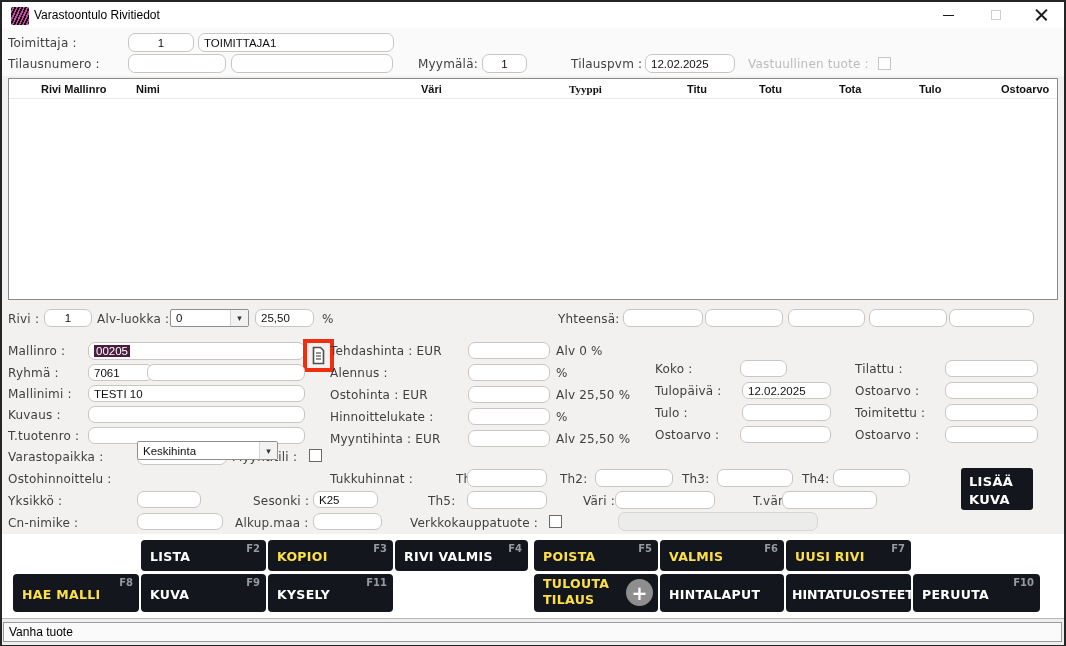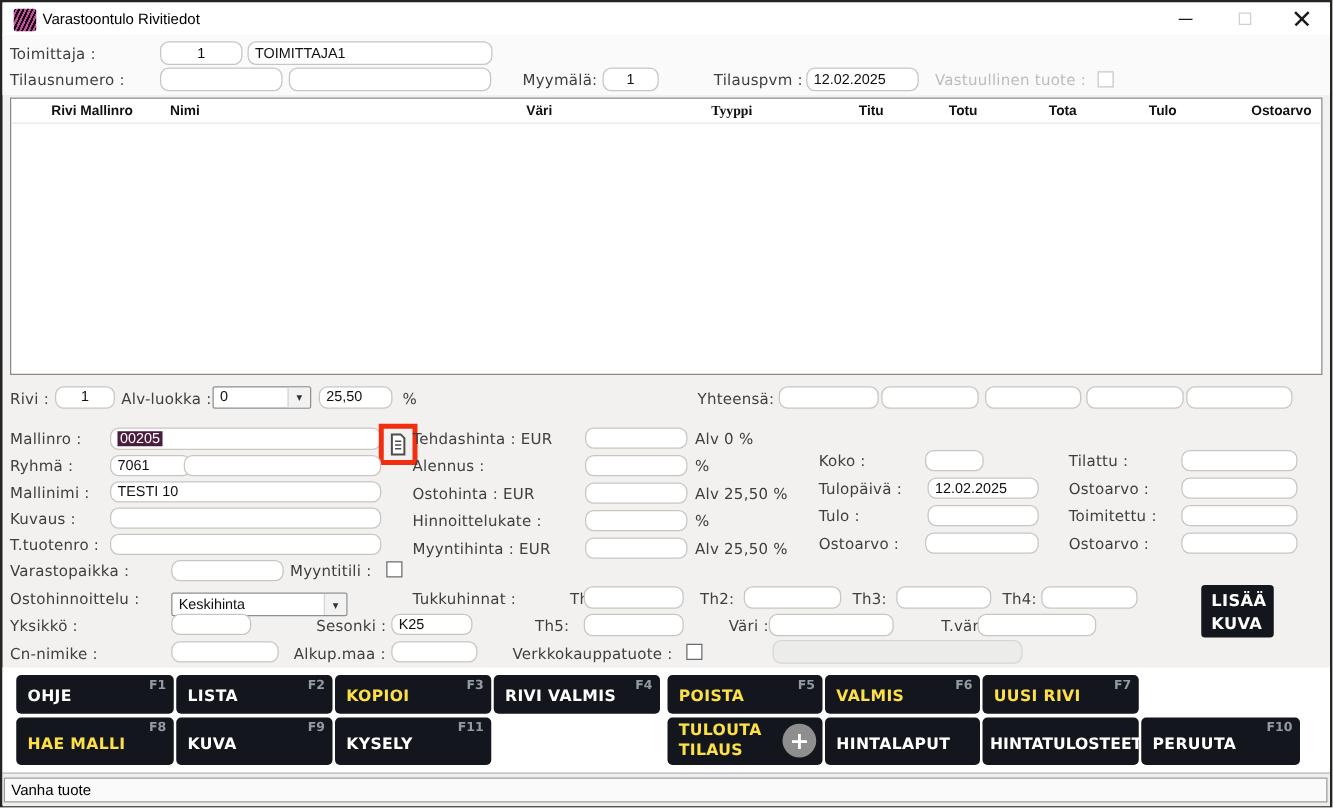--- a/index.html
+++ b/index.html
@@ -46,21 +46,21 @@
 
   .redbox{position:absolute;border:4px solid #f22e10;box-sizing:border-box;display:flex;align-items:center;justify-content:center;background:transparent;}
 
   .btn{position:absolute;background:#14161d;border-radius:4px;}
   .btn .bl{position:absolute;left:9px;bottom:6px;font-weight:bold;font-size:12.5px;color:#fff;letter-spacing:.3px;line-height:1.3;}
   .btn .fk{position:absolute;right:6px;top:3px;font-size:10px;color:#9599a1;font-weight:600;}
   .btn.dis .bl{color:#fde047;}
   .btn.two .bl{bottom:4px;max-width:100px;white-space:normal;}
   .plus-circle{position:absolute;right:5px;top:5px;width:27px;height:27px;border-radius:50%;background:#8e8e8e;
     color:#fff;display:flex;align-items:center;justify-content:center;font:bold 19px "DejaVu Sans",sans-serif;}
-  .lisaa-btn{position:absolute;left:961px;top:468px;width:58px;height:42px;background:#14161d;border-radius:3px;
+  .lisaa-btn{position:absolute;left:961px;top:468px;width:72px;height:42px;background:#14161d;border-radius:3px;
     color:#fff;font:bold 13px "DejaVu Sans",sans-serif;line-height:1.35;padding:5px 0 0 8px;box-sizing:border-box;letter-spacing:.3px;}
   .statusbox{position:absolute;left:3px;top:622px;width:1059px;height:20px;background:#fafafa;border:1px solid #9a9a9a;
     box-sizing:border-box;display:flex;align-items:center;padding-left:5px;font:12px "Liberation Sans",sans-serif;color:#000;}
   .val{font-family:"Liberation Sans",sans-serif;}
   .doc-svg{display:block;}
 </style>
 </head>
 <body>
 
 <div class="window">
@@ -155,21 +155,21 @@
 
   <span class="lbl" style="left:8px;top:429px;">T.tuotenro :</span>
   <div class="field" style="left:88px;top:427px;width:217px;height:17px;"></div>
 
   <span class="lbl" style="left:8px;top:450px;">Varastopaikka :</span>
   <div class="field" style="left:137px;top:448px;width:90px;height:17px;"></div>
   <span class="lbl" style="left:232px;top:450px;">Myyntitili :</span>
   <span class="checkbox" style="left:309px;top:449px;"></span>
 
   <span class="lbl" style="left:8px;top:472px;">Ostohinnoittelu :</span>
-  <div class="combo" style="left:137px;top:474px;width:141px;height:19px;">
+  <div class="combo" style="left:137px;top:441px;width:141px;height:19px;">
     <span class="val">Keskihinta</span>
     <span class="arrow">▾</span>
   </div>
 
   <span class="lbl" style="left:8px;top:494px;">Yksikkö :</span>
   <div class="field" style="left:137px;top:491px;width:64px;height:17px;"></div>
   <span class="lbl" style="left:253px;top:494px;">Sesonki :</span>
   <div class="field val" style="left:313px;top:491px;width:65px;height:17px;">K25</div>
 
   <span class="lbl" style="left:8px;top:516px;">Cn-nimike :</span>
@@ -237,24 +237,20 @@
   <div class="field" style="left:615px;top:491px;width:100px;height:18px;"></div>
   <span class="lbl" style="left:753px;top:494px;">T.väri :</span>
   <div class="field" style="left:782px;top:491px;width:95px;height:18px;"></div>
 
   <span class="lbl" style="left:410px;top:516px;">Verkkokauppatuote :</span>
   <span class="checkbox" style="left:549px;top:515px;"></span>
   <div class="field dis" style="left:618px;top:512px;width:200px;height:19px;"></div>
 
   <div class="lisaa-btn">LISÄÄ KUVA</div>
 
-  <div class="btn" style="left:13px;top:540px;width:126px;height:31px;">
-    <span class="bl">OHJE</span>
-    <span class="fk">F1</span>
-  </div>
   <div class="btn" style="left:141px;top:540px;width:125px;height:31px;">
     <span class="bl">LISTA</span>
     <span class="fk">F2</span>
   </div>
   <div class="btn dis" style="left:268px;top:540px;width:125px;height:31px;">
     <span class="bl">KOPIOI</span>
     <span class="fk">F3</span>
   </div>
   <div class="btn" style="left:395px;top:540px;width:133px;height:31px;">
     <span class="bl">RIVI VALMIS</span>

